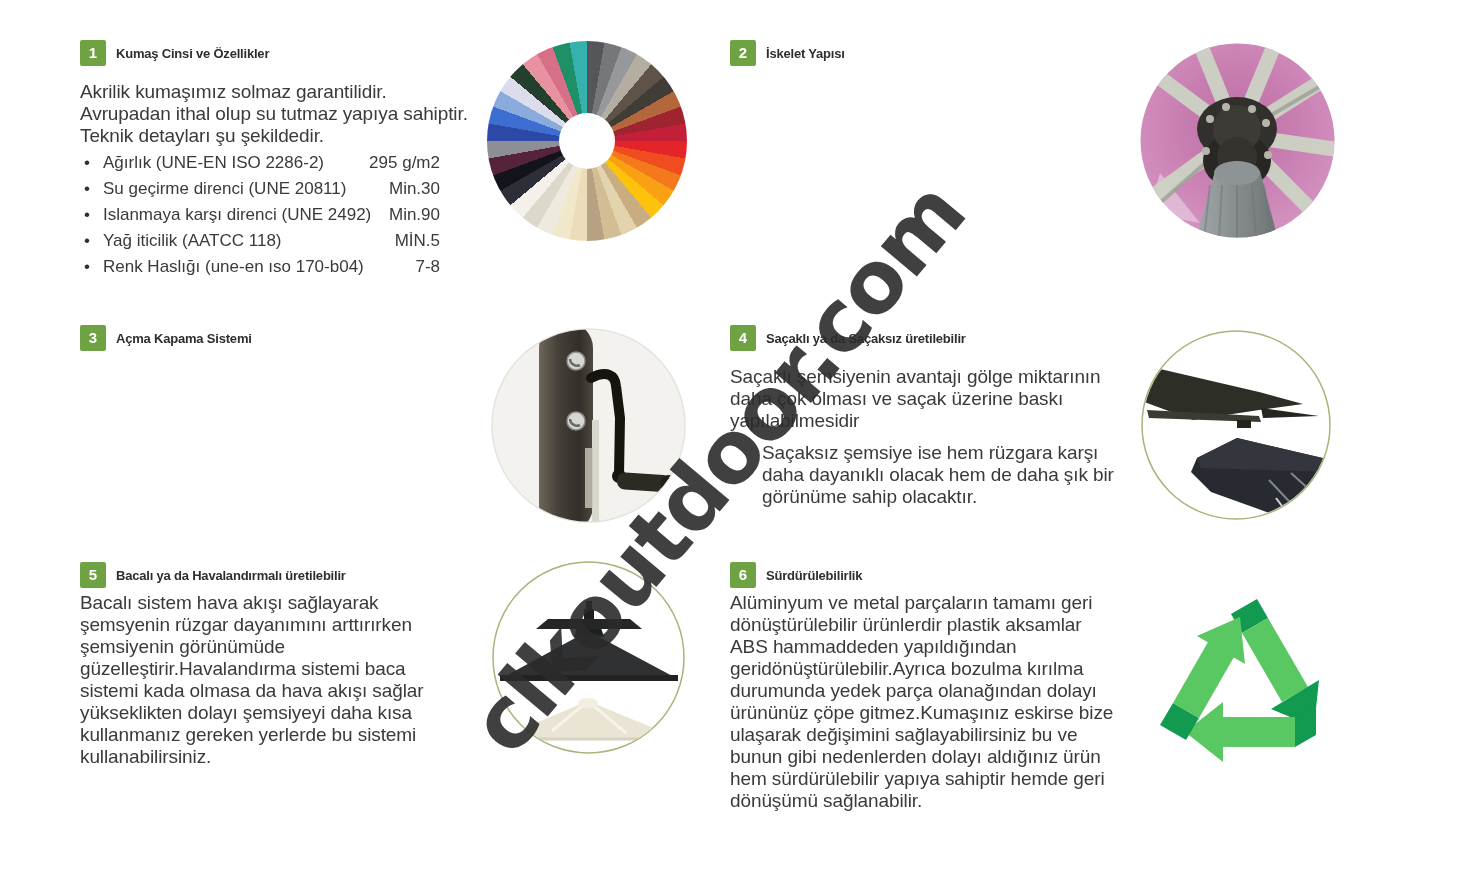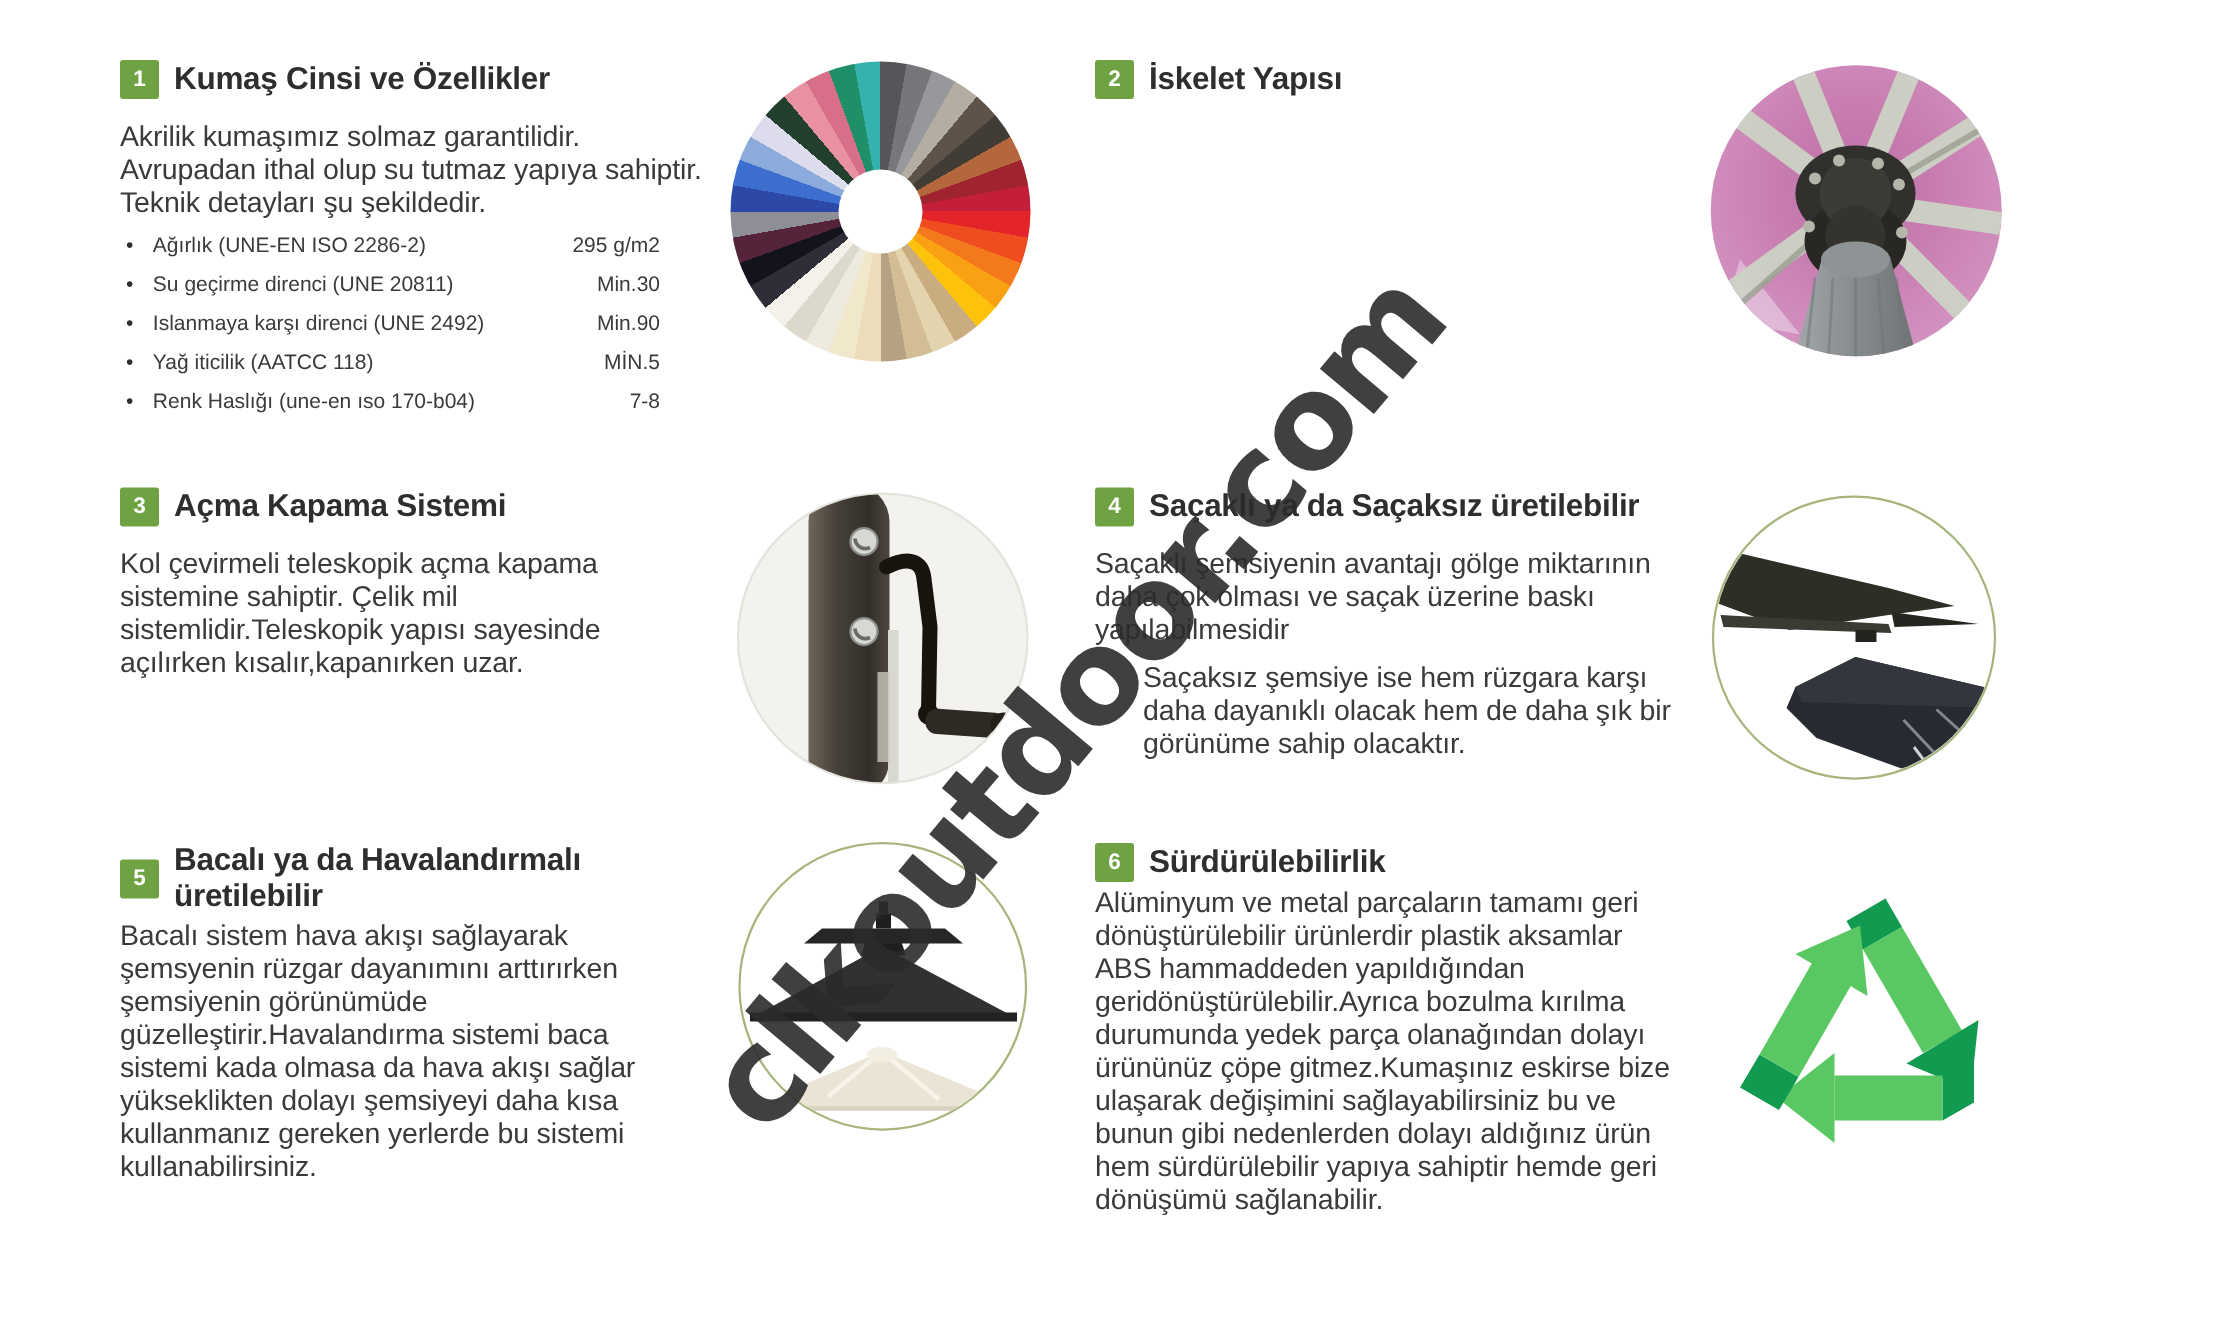--- a/index.html
+++ b/index.html
@@ -2,27 +2,27 @@
 <html><head>
 <meta charset="utf-8">
 <style>
   html,body{margin:0;padding:0;background:#ffffff;}
   .page{position:relative;width:1484px;height:893px;background:#fff;overflow:hidden;
         font-family:"Liberation Sans","DejaVu Sans",sans-serif;color:#3a3a3a;}
   .sec{position:absolute;}
   .sec-head{display:flex;align-items:center;}
   .badge{flex:0 0 auto;width:26px;height:26px;background:#6fa243;color:#fff;
          font-weight:bold;font-size:15px;line-height:26px;text-align:center;border-radius:2px;}
-  .sec-title{margin:0 0 0 10px;font-size:21px;font-weight:bold;color:#2e2e2e;letter-spacing:-0.2px;}
+  .sec-title{margin:0 0 0 10px;font-size:13px;font-weight:bold;color:#2e2e2e;letter-spacing:-0.2px;}
   .sec-body{margin-top:15px;}
   .tight .sec-body{margin-top:4px;}
   .sec p{margin:0;font-size:19px;line-height:22px;color:#3a3a3a;letter-spacing:-0.1px;}
   .sec p + p{margin-top:10px;margin-left:32px;}
   ul.bullets{list-style:none;margin:3px 0 0;padding:0 0 0 4px;}
-  ul.bullets li{display:flex;line-height:26px;font-size:14px;width:356px;align-items:flex-end;}
+  ul.bullets li{display:flex;line-height:26px;font-size:17px;width:356px;align-items:flex-end;}
   ul.bullets li::before{content:"\2022";margin-right:13px;color:#2e2e2e;}
   .bval{margin-left:auto;}
   .photo{position:absolute;}
   
   .wheel{position:absolute;left:487px;top:41px;width:200px;height:200px;border-radius:50%;
     background:conic-gradient(
       #54565a 0 2.8%,#75777b 0 5.6%,#96989c 0 8.3%,#b3ada2 0 11.1%,#5e5349 0 13.9%,
       #423c37 0 16.7%,#b4663c 0 19.4%,#a02430 0 22.2%,#c41f38 0 25%,#e3252a 0 27.8%,
       #ef4c20 0 30.6%,#f4791c 0 33.3%,#f9a013 0 36.1%,#fdc30c 0 38.9%,#c9ad80 0 41.7%,
       #e4d4ae 0 44.4%,#d2bd94 0 47.2%,#b7a183 0 50%,#ecdcba 0 52.8%,#f1e7cb 0 55.6%,
@@ -77,23 +77,20 @@
       <span class="badge">2</span>
       <h2 class="sec-title">İskelet Yapısı</h2>
     </div>
   </section>
 
   <section class="sec" style="left:80px;top:325px;width:395px">
     <div class="sec-head">
       <span class="badge">3</span>
       <h2 class="sec-title">Açma Kapama Sistemi</h2>
     </div>
-    <div class="sec-body">
-      <p>Kol çevirmeli teleskopik açma kapama sistemine sahiptir. Çelik mil sistemlidir.Teleskopik yapısı sayesinde açılırken kısalır,kapanırken uzar.</p>
-    </div>
   </section>
 
   <section class="sec" style="left:730px;top:325px;width:392px">
     <div class="sec-head">
       <span class="badge">4</span>
       <h2 class="sec-title">Saçaklı ya da Saçaksız üretilebilir</h2>
     </div>
     <div class="sec-body">
       <p>Saçaklı şemsiyenin avantajı gölge miktarının daha çok olması ve saçak üzerine baskı yapılabilmesidir</p>
       <p>Saçaksız şemsiye ise hem rüzgara karşı daha dayanıklı olacak hem de daha şık bir görünüme sahip olacaktır.</p>

